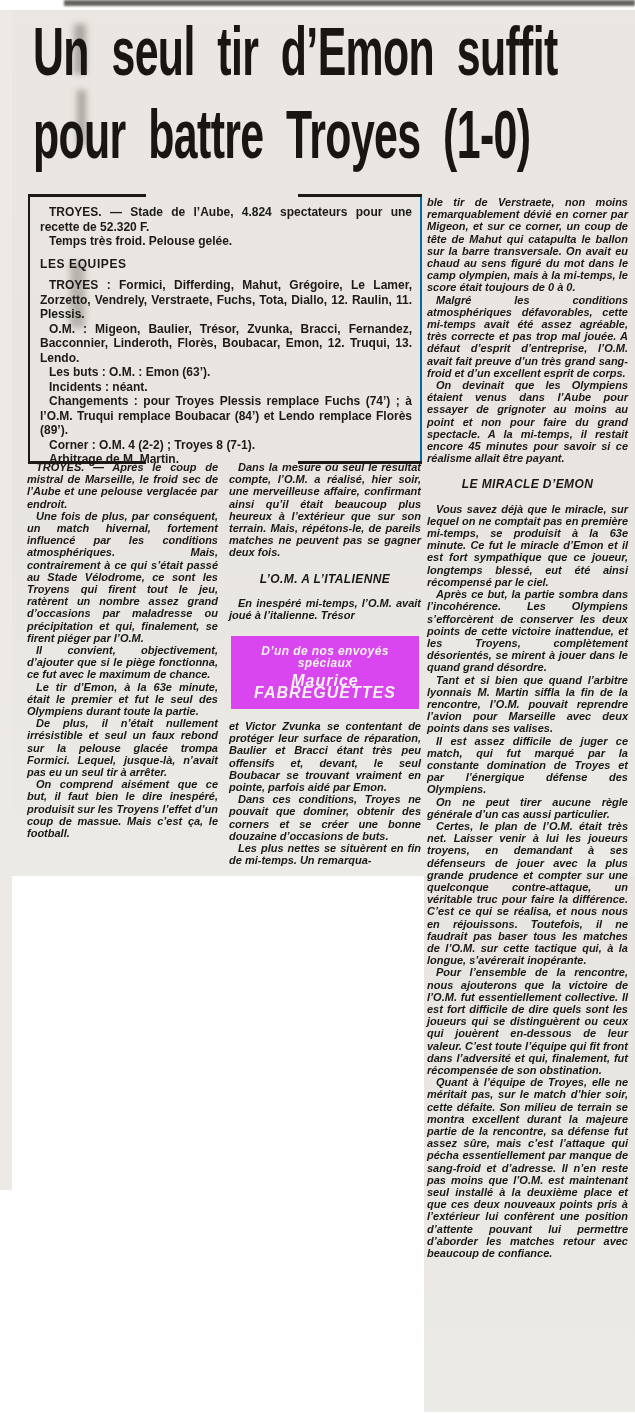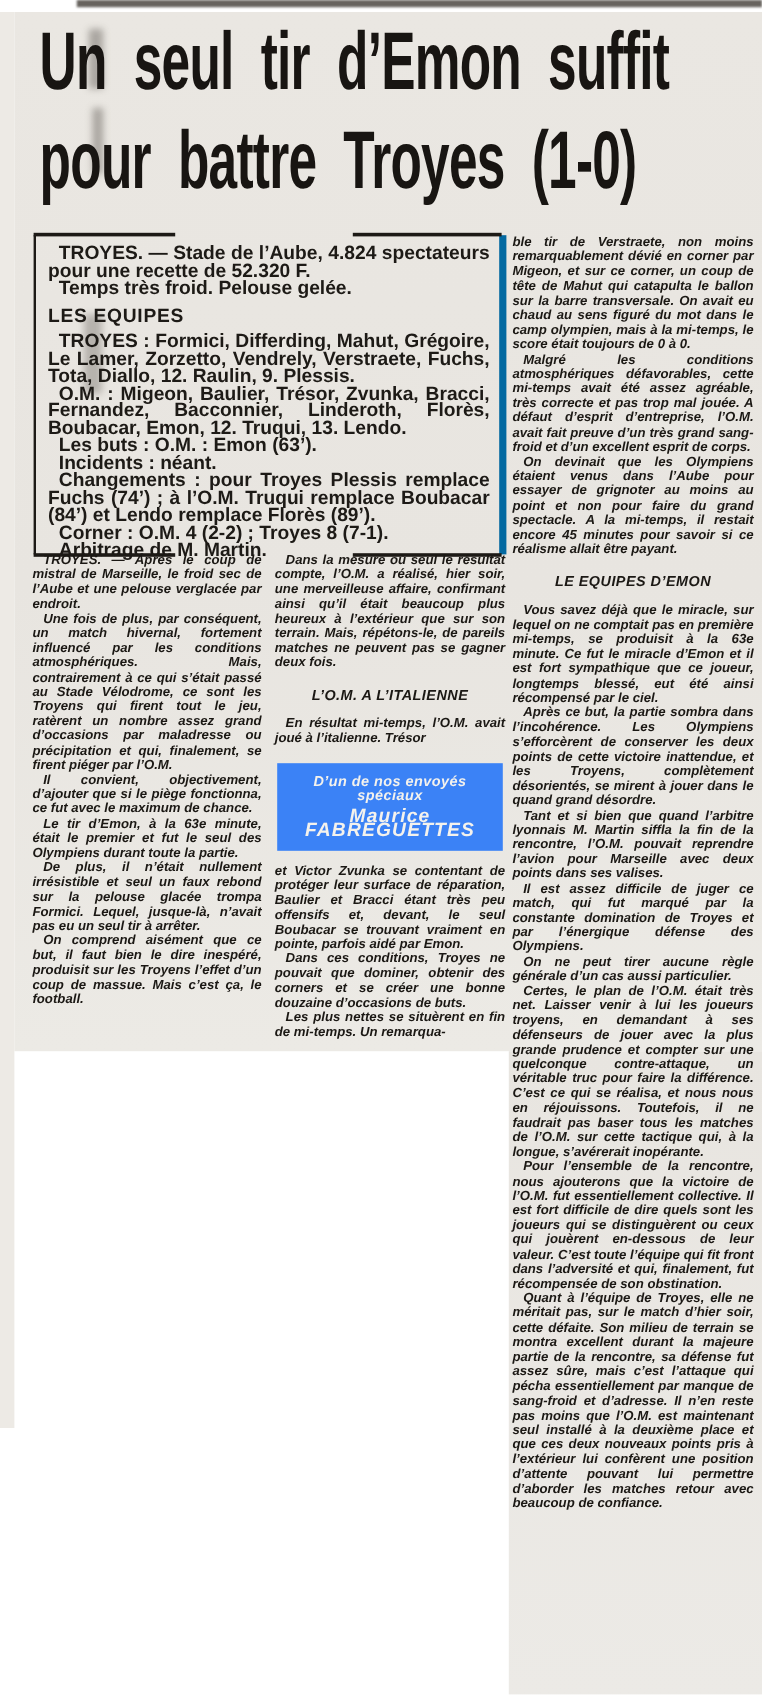--- a/index.html
+++ b/index.html
@@ -24,41 +24,41 @@
   
   .hl {
     position:absolute; left:33px; margin:0; font-weight:bold; font-size:68px;
     line-height:1; letter-spacing:-1px; word-spacing:18px; white-space:nowrap;
     color:#181512; transform:scaleX(0.63); transform-origin:left top;
   }
   .hl1 { top:17px; } .hl2 { top:100px; }
   
   .infobox {
     position:absolute; left:28px; top:196px; width:394px; height:266px;
-    box-sizing:border-box; border-left:2px solid #1d1a16; border-right:6px solid #0369a1;
-    padding:9px 8px 0 10px; font-weight:bold; font-size:16px; line-height:14.5px; color:#1d1a16;
+    box-sizing:border-box; border-left:2px solid #1d1a16; border-right:2px solid #0369a1;
+    padding:9px 8px 0 10px; font-weight:bold; font-size:12px; line-height:14.5px; color:#1d1a16;
   }
   .rule { position:absolute; height:3px; background:#1d1a16; }
   .rule.tl { left:-2px;  top:-2px;    width:118px; }
   .rule.tr { right:-2px; top:-2px;    width:124px; }
   .rule.bl { left:-2px;  bottom:-2px; width:118px; }
   .rule.br { right:-2px; bottom:-2px; width:124px; }
   .bx { margin:0; text-indent:9px; text-align:justify; }
   .bx-center { margin:8px 0 7px; text-align:left; text-indent:0; letter-spacing:.6px; }
   
   .col { position:absolute; font-weight:bold; font-size:11px; line-height:12.2px; color:#1b1814;font-style:italic; }
   .col p { margin:0; text-align:justify; text-indent:9px; }
   .col p.flush { text-indent:0; }
   .col1 { left:27px;  top:461px; width:191px; }
   .col2 { left:229px; top:461px; width:192px; }
   .col3 { left:427px; top:196px; width:201px; }
   .subhead { margin:14px 0 12px; text-align:center; font-size:12px; letter-spacing:.4px; font-weight:bold; }
   
   .byline {
-    margin:15px 2px 11px; background:#3b82f6; color:#f4f2ed;
+    margin:15px 2px 11px; background:#d946ef; color:#f4f2ed;
     text-align:center; padding:9px 4px 10px;
   }
   .byline .kick { font-size:12px; font-weight:bold; letter-spacing:.4px; }
   .byline .auth { font-size:16px; font-weight:bold; letter-spacing:1px; margin-top:5px; }
 </style>
 </head>
 <body>
 
 <div class="page">
 
@@ -74,56 +74,56 @@
   <h1 class="hl hl2">pour battre Troyes (1-0)</h1>
 
   <div class="infobox">
     <i class="rule tl"></i>
     <i class="rule tr"></i>
     <i class="rule bl"></i>
     <i class="rule br"></i>
     <p class="bx">TROYES. — Stade de l’Aube, 4.824 spectateurs pour une recette de 52.320 F.</p>
     <p class="bx">Temps très froid. Pelouse gelée.</p>
     <p class="bx bx-center">LES EQUIPES</p>
-    <p class="bx">TROYES : Formici, Differding, Mahut, Grégoire, Le Lamer, Zorzetto, Vendrely, Verstraete, Fuchs, Tota, Diallo, 12. Raulin, 9. Plessis.</p>
+    <p class="bx">TROYES : Formici, Differding, Mahut, Grégoire, Le Lamer, Zorzetto, Vendrely, Verstraete, Fuchs, Tota, Diallo, 12. Raulin, 11. Plessis.</p>
     <p class="bx">O.M. : Migeon, Baulier, Trésor, Zvunka, Bracci, Fernandez, Bacconnier, Linderoth, Florès, Boubacar, Emon, 12. Truqui, 13. Lendo.</p>
     <p class="bx">Les buts : O.M. : Emon (63’).</p>
     <p class="bx">Incidents : néant.</p>
     <p class="bx">Changements : pour Troyes Plessis remplace Fuchs (74’) ; à l’O.M. Truqui remplace Boubacar (84’) et Lendo remplace Florès (89’).</p>
     <p class="bx">Corner : O.M. 4 (2-2) ; Troyes 8 (7-1).</p>
     <p class="bx">Arbitrage de M. Martin.</p>
   </div>
 
   <div class="col col1">
     <p>TROYES. — Après le coup de mistral de Marseille, le froid sec de l’Aube et une pelouse verglacée par endroit.</p>
     <p>Une fois de plus, par conséquent, un match hivernal, fortement influencé par les conditions atmosphériques. Mais, contrairement à ce qui s’était passé au Stade Vélodrome, ce sont les Troyens qui firent tout le jeu, ratèrent un nombre assez grand d’occasions par maladresse ou précipitation et qui, finalement, se firent piéger par l’O.M.</p>
     <p>Il convient, objectivement, d’ajouter que si le piège fonctionna, ce fut avec le maximum de chance.</p>
     <p>Le tir d’Emon, à la 63e minute, était le premier et fut le seul des Olympiens durant toute la partie.</p>
     <p>De plus, il n’était nullement irrésistible et seul un faux rebond sur la pelouse glacée trompa Formici. Lequel, jusque-là, n’avait pas eu un seul tir à arrêter.</p>
     <p>On comprend aisément que ce but, il faut bien le dire inespéré, produisit sur les Troyens l’effet d’un coup de massue. Mais c’est ça, le football.</p>
   </div>
 
   <div class="col col2">
     <p>Dans la mesure où seul le résultat compte, l’O.M. a réalisé, hier soir, une merveilleuse affaire, confirmant ainsi qu’il était beaucoup plus heureux à l’extérieur que sur son terrain. Mais, répétons-le, de pareils matches ne peuvent pas se gagner deux fois.</p>
     <div class="subhead">L’O.M. A L’ITALIENNE</div>
-    <p>En résultat mi-temps, l’O.M. avait joué à l’italienne. Trésor</p>
+    <p>En inespéré mi-temps, l’O.M. avait joué à l’italienne. Trésor</p>
     <div class="byline">
       <div class="kick">D’un de nos envoyés spéciaux</div>
       <div class="auth">Maurice FABREGUETTES</div>
     </div>
     <p class="flush">et Victor Zvunka se contentant de protéger leur surface de réparation, Baulier et Bracci étant très peu offensifs et, devant, le seul Boubacar se trouvant vraiment en pointe, parfois aidé par Emon.</p>
     <p>Dans ces conditions, Troyes ne pouvait que dominer, obtenir des corners et se créer une bonne douzaine d’occasions de buts.</p>
     <p>Les plus nettes se situèrent en fin de mi-temps. Un remarqua-</p>
   </div>
 
   <div class="col col3">
     <p class="flush">ble tir de Verstraete, non moins remarquablement dévié en corner par Migeon, et sur ce corner, un coup de tête de Mahut qui catapulta le ballon sur la barre transversale. On avait eu chaud au sens figuré du mot dans le camp olympien, mais à la mi-temps, le score était toujours de 0 à 0.</p>
     <p>Malgré les conditions atmosphériques défavorables, cette mi-temps avait été assez agréable, très correcte et pas trop mal jouée. A défaut d’esprit d’entreprise, l’O.M. avait fait preuve d’un très grand sang-froid et d’un excellent esprit de corps.</p>
     <p>On devinait que les Olympiens étaient venus dans l’Aube pour essayer de grignoter au moins au point et non pour faire du grand spectacle. A la mi-temps, il restait encore 45 minutes pour savoir si ce réalisme allait être payant.</p>
-    <div class="subhead">LE EQUIPES D’EMON</div>
+    <div class="subhead">LE MIRACLE D’EMON</div>
     <p>Vous savez déjà que le miracle, sur lequel on ne comptait pas en première mi-temps, se produisit à la 63e minute. Ce fut le miracle d’Emon et il est fort sympathique que ce joueur, longtemps blessé, eut été ainsi récompensé par le ciel.</p>
     <p>Après ce but, la partie sombra dans l’incohérence. Les Olympiens s’efforcèrent de conserver les deux points de cette victoire inattendue, et les Troyens, complètement désorientés, se mirent à jouer dans le quand grand désordre.</p>
     <p>Tant et si bien que quand l’arbitre lyonnais M. Martin siffla la fin de la rencontre, l’O.M. pouvait reprendre l’avion pour Marseille avec deux points dans ses valises.</p>
     <p>Il est assez difficile de juger ce match, qui fut marqué par la constante domination de Troyes et par l’énergique défense des Olympiens.</p>
     <p>On ne peut tirer aucune règle générale d’un cas aussi particulier.</p>
     <p>Certes, le plan de l’O.M. était très net. Laisser venir à lui les joueurs troyens, en demandant à ses défenseurs de jouer avec la plus grande prudence et compter sur une quelconque contre-attaque, un véritable truc pour faire la différence. C’est ce qui se réalisa, et nous nous en réjouissons. Toutefois, il ne faudrait pas baser tous les matches de l’O.M. sur cette tactique qui, à la longue, s’avérerait inopérante.</p>
     <p>Pour l’ensemble de la rencontre, nous ajouterons que la victoire de l’O.M. fut essentiellement collective. Il est fort difficile de dire quels sont les joueurs qui se distinguèrent ou ceux qui jouèrent en-dessous de leur valeur. C’est toute l’équipe qui fit front dans l’adversité et qui, finalement, fut récompensée de son obstination.</p>
     <p>Quant à l’équipe de Troyes, elle ne méritait pas, sur le match d’hier soir, cette défaite. Son milieu de terrain se montra excellent durant la majeure partie de la rencontre, sa défense fut assez sûre, mais c’est l’attaque qui pécha essentiellement par manque de sang-froid et d’adresse. Il n’en reste pas moins que l’O.M. est maintenant seul installé à la deuxième place et que ces deux nouveaux points pris à l’extérieur lui confèrent une position d’attente pouvant lui permettre d’aborder les matches retour avec beaucoup de confiance.</p>
   </div>
 

